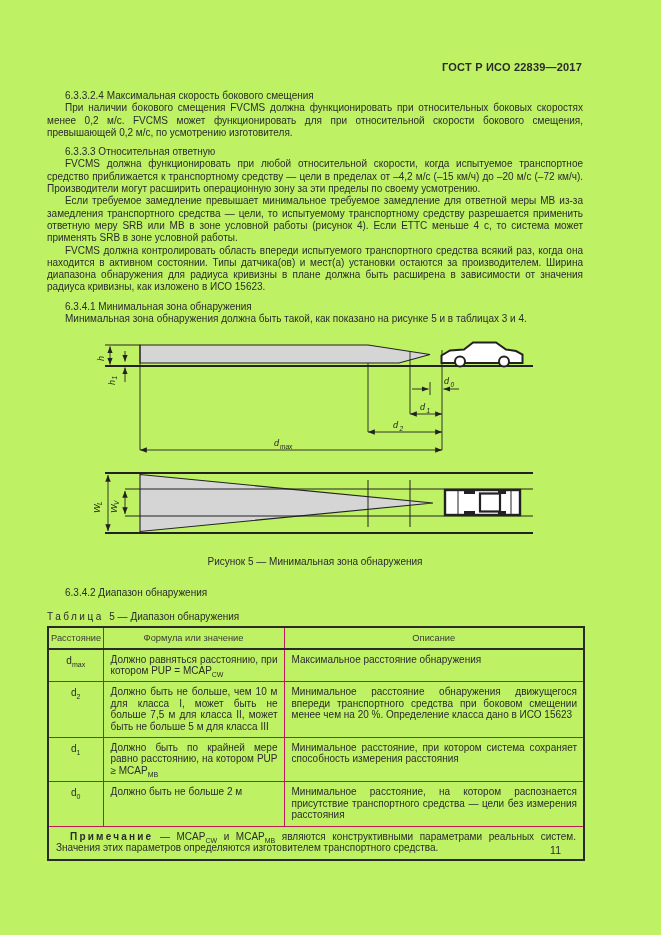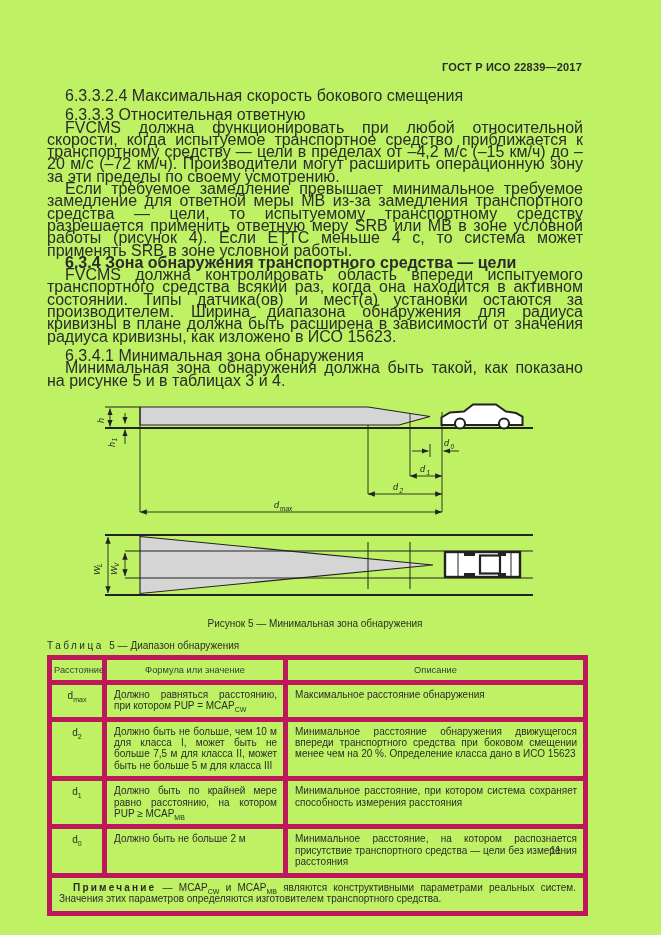--- a/index.html
+++ b/index.html
@@ -7,21 +7,21 @@
     width:661px;height:935px;background:#ffffff;
     font-family:"Liberation Sans", sans-serif;color:#262626;
   }
   .page{position:relative;width:661px;height:935px;background:#bef264;overflow:hidden;}
   .doc-header{
     position:absolute;top:61px;right:79px;
     font-weight:bold;font-size:11px;letter-spacing:.2px;color:#2b2b2b;
   }
   .content{position:absolute;left:47px;top:90px;width:536px;}
   .content p{
-    margin:0;font-size:16px;line-height:12.3px;
+    margin:0;font-size:10px;line-height:12.3px;
     text-indent:18px;text-align:justify;color:#2b2b2b;
   }
   p.gap{margin-top:7px;}
   p.bold{font-weight:bold;}
   .figwrap{margin-top:12px;}
   .fig{display:block;}
   .fig text{font-family:"Liberation Sans", sans-serif;font-style:italic;font-size:9px;fill:#222;stroke:none;}
   .fig text.sub{font-size:6.5px;}
   .figcaption{text-align:center;font-size:10px;margin-top:13px;color:#2b2b2b;}
   .sec{margin-top:20px !important;}
@@ -30,21 +30,21 @@
     text-align:left;
   }
   .tlabel .spaced{letter-spacing:2.5px;}
   table.t3{
     border-collapse:collapse;table-layout:fixed;width:536px;
     margin-top:4px;border:2px solid #2a2a2a;
   }
   table.t3 col.c1{width:55px;}
   table.t3 col.c2{width:181px;}
   table.t3 col.c3{width:300px;}
-  table.t3 th,table.t3 td{border:5px solid #be185d;}
+  table.t3 th,table.t3 td{border:1px solid #be185d;}
   table.t3 thead th{
     border-bottom:2px solid #2a2a2a;font-weight:normal;
     font-size:9.3px;color:#3a3a3a;text-align:center;vertical-align:middle;
     padding:5px 2px;
   }
   table.t3 td{
     font-size:10px;line-height:11.4px;vertical-align:top;
     padding:4px 6px 5px 7px;text-align:justify;color:#2b2b2b;
   }
   table.t3 td.sym{text-align:center;padding:5px 2px;}
@@ -57,24 +57,24 @@
 </style>
 </head>
 <body>
 
 <div class="page">
 
   <div class="doc-header">ГОСТ Р ИСО 22839—2017</div>
 
   <div class="content">
     <p>6.3.3.2.4 Максимальная скорость бокового смещения</p>
+    <p>При наличии бокового смещения FVCMS должна функционировать при относительных боковых скоростях менее 0,2 м/с. FVCMS может функционировать для при относительной скорости бокового смещения, превышающей 0,2 м/с, по усмотрению изготовителя.</p>
     <p class="gap">6.3.3.3 Относительная ответную</p>
     <p>FVCMS должна функционировать при любой относительной скорости, когда испытуемое транспортное средство приближается к транспортному средству — цели в пределах от –4,2 м/с (–15 км/ч) до –20 м/с (–72 км/ч). Производители могут расширить операционную зону за эти пределы по своему усмотрению.</p>
     <p>Если требуемое замедление превышает минимальное требуемое замедление для ответной меры МВ из-за замедления транспортного средства — цели, то испытуемому транспортному средству разрешается применить ответную меру SRB или МВ в зоне условной работы (рисунок 4). Если ЕТТС меньше 4 с, то система может применять SRB в зоне условной работы.</p>
-    <p class="bold">6.3.4 Зона обнаружения транспортного средства — цели</p>
     <p>FVCMS должна контролировать область впереди испытуемого транспортного средства всякий раз, когда она находится в активном состоянии. Типы датчика(ов) и мест(а) установки остаются за производителем. Ширина диапазона обнаружения для радиуса кривизны в плане должна быть расширена в зависимости от значения радиуса кривизны, как изложено в ИСО 15623.</p>
     <p class="gap">6.3.4.1 Минимальная зона обнаружения</p>
     <p>Минимальная зона обнаружения должна быть такой, как показано на рисунке 5 и в таблицах 3 и 4.</p>
 
     <div class="figwrap">
       <svg class="fig" width="536" height="206" viewBox="0 0 536 206">
         <defs>
           <marker id="arr" viewBox="0 0 10 10" refX="9.5" refY="5" markerWidth="8" markerHeight="8" orient="auto-start-reverse">
             <path d="M0,1.2 L9.5,5 L0,8.8 z" fill="#222"></path>
           </marker>
@@ -161,20 +161,21 @@
             <rect x="433" y="156.5" width="20" height="18" fill="#ffffff" stroke-width="2.2"></rect>
             <rect x="451" y="152" width="8" height="5" fill="#222" stroke="none"></rect>
             <rect x="451" y="174" width="8" height="5" fill="#222" stroke="none"></rect>
             <line x1="464" y1="153" x2="464" y2="178" stroke-width="1"></line>
           </g>
         </g>
       </svg>
       <div class="figcaption">Рисунок 5 — Минимальная зона обнаружения</div>
     </div>
 
+    <p class="sec">6.3.4.2 Диапазон обнаружения</p>
 
     <div class="tlabel">
       <span class="spaced">Таблица</span>&nbsp;
       <span>5 — Диапазон обнаружения</span>
     </div>
 
     <table class="t3">
       <colgroup>
           <col class="c1">
           <col class="c2">

